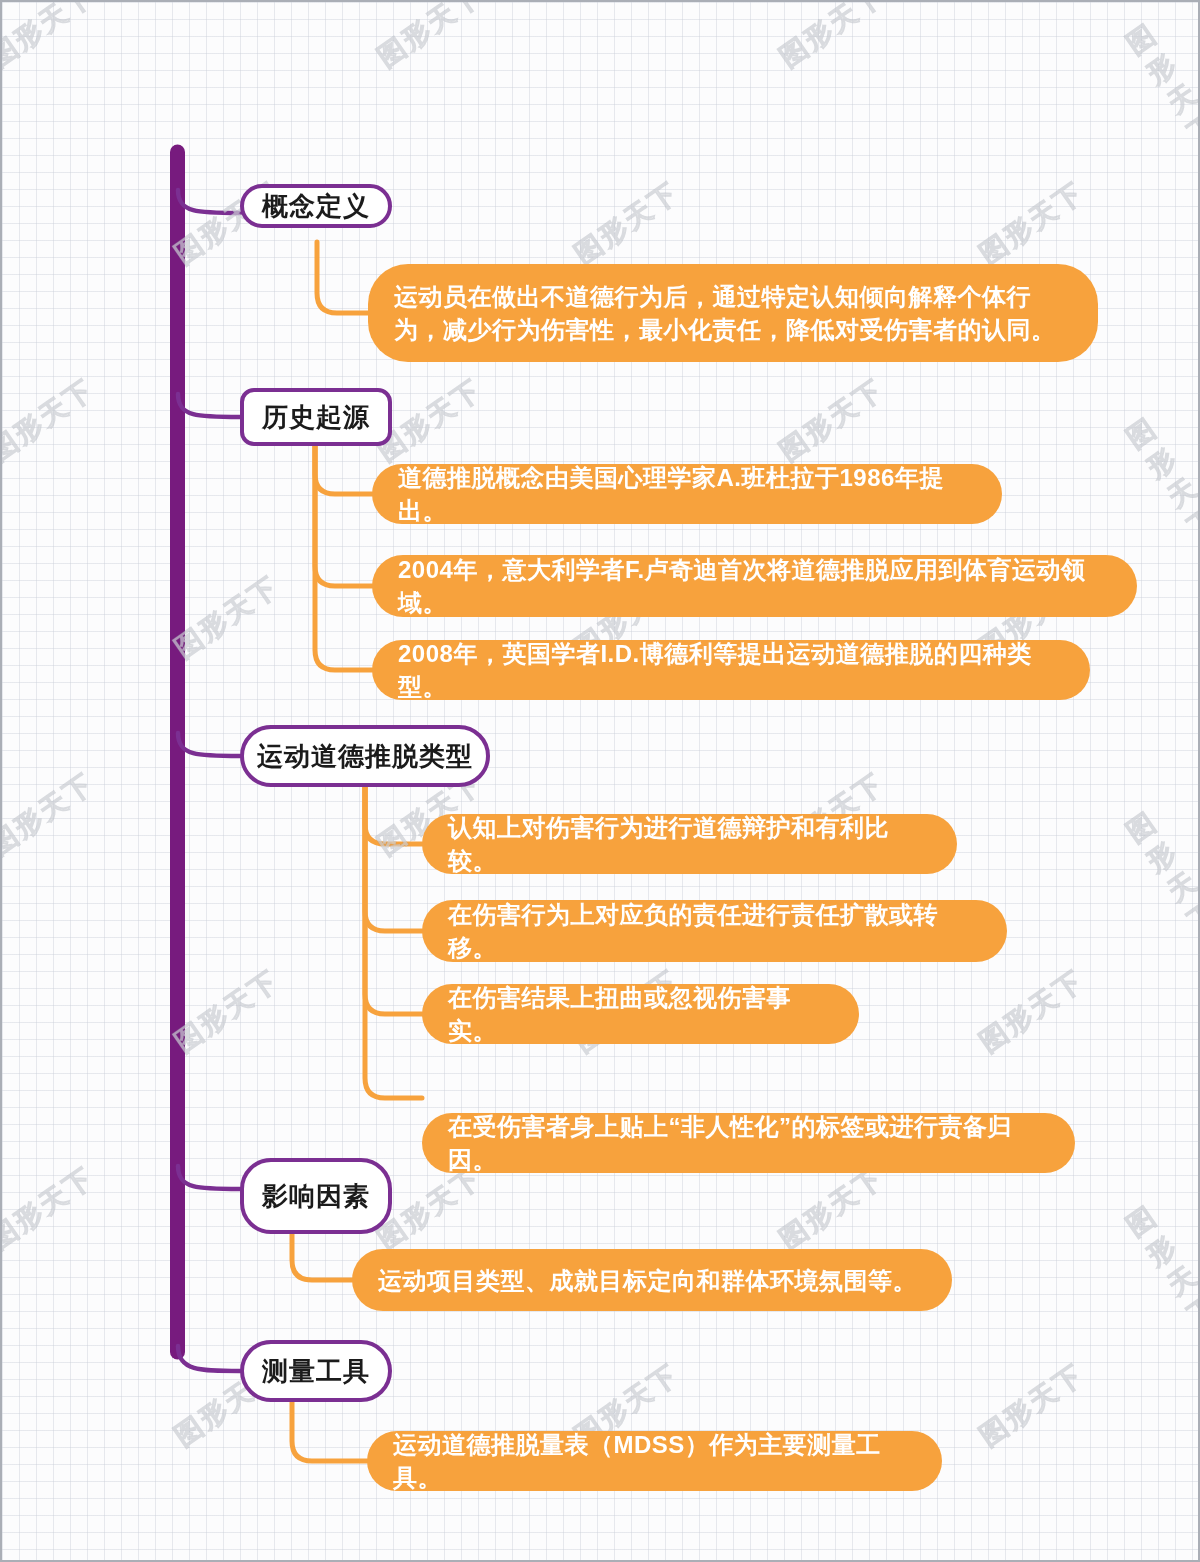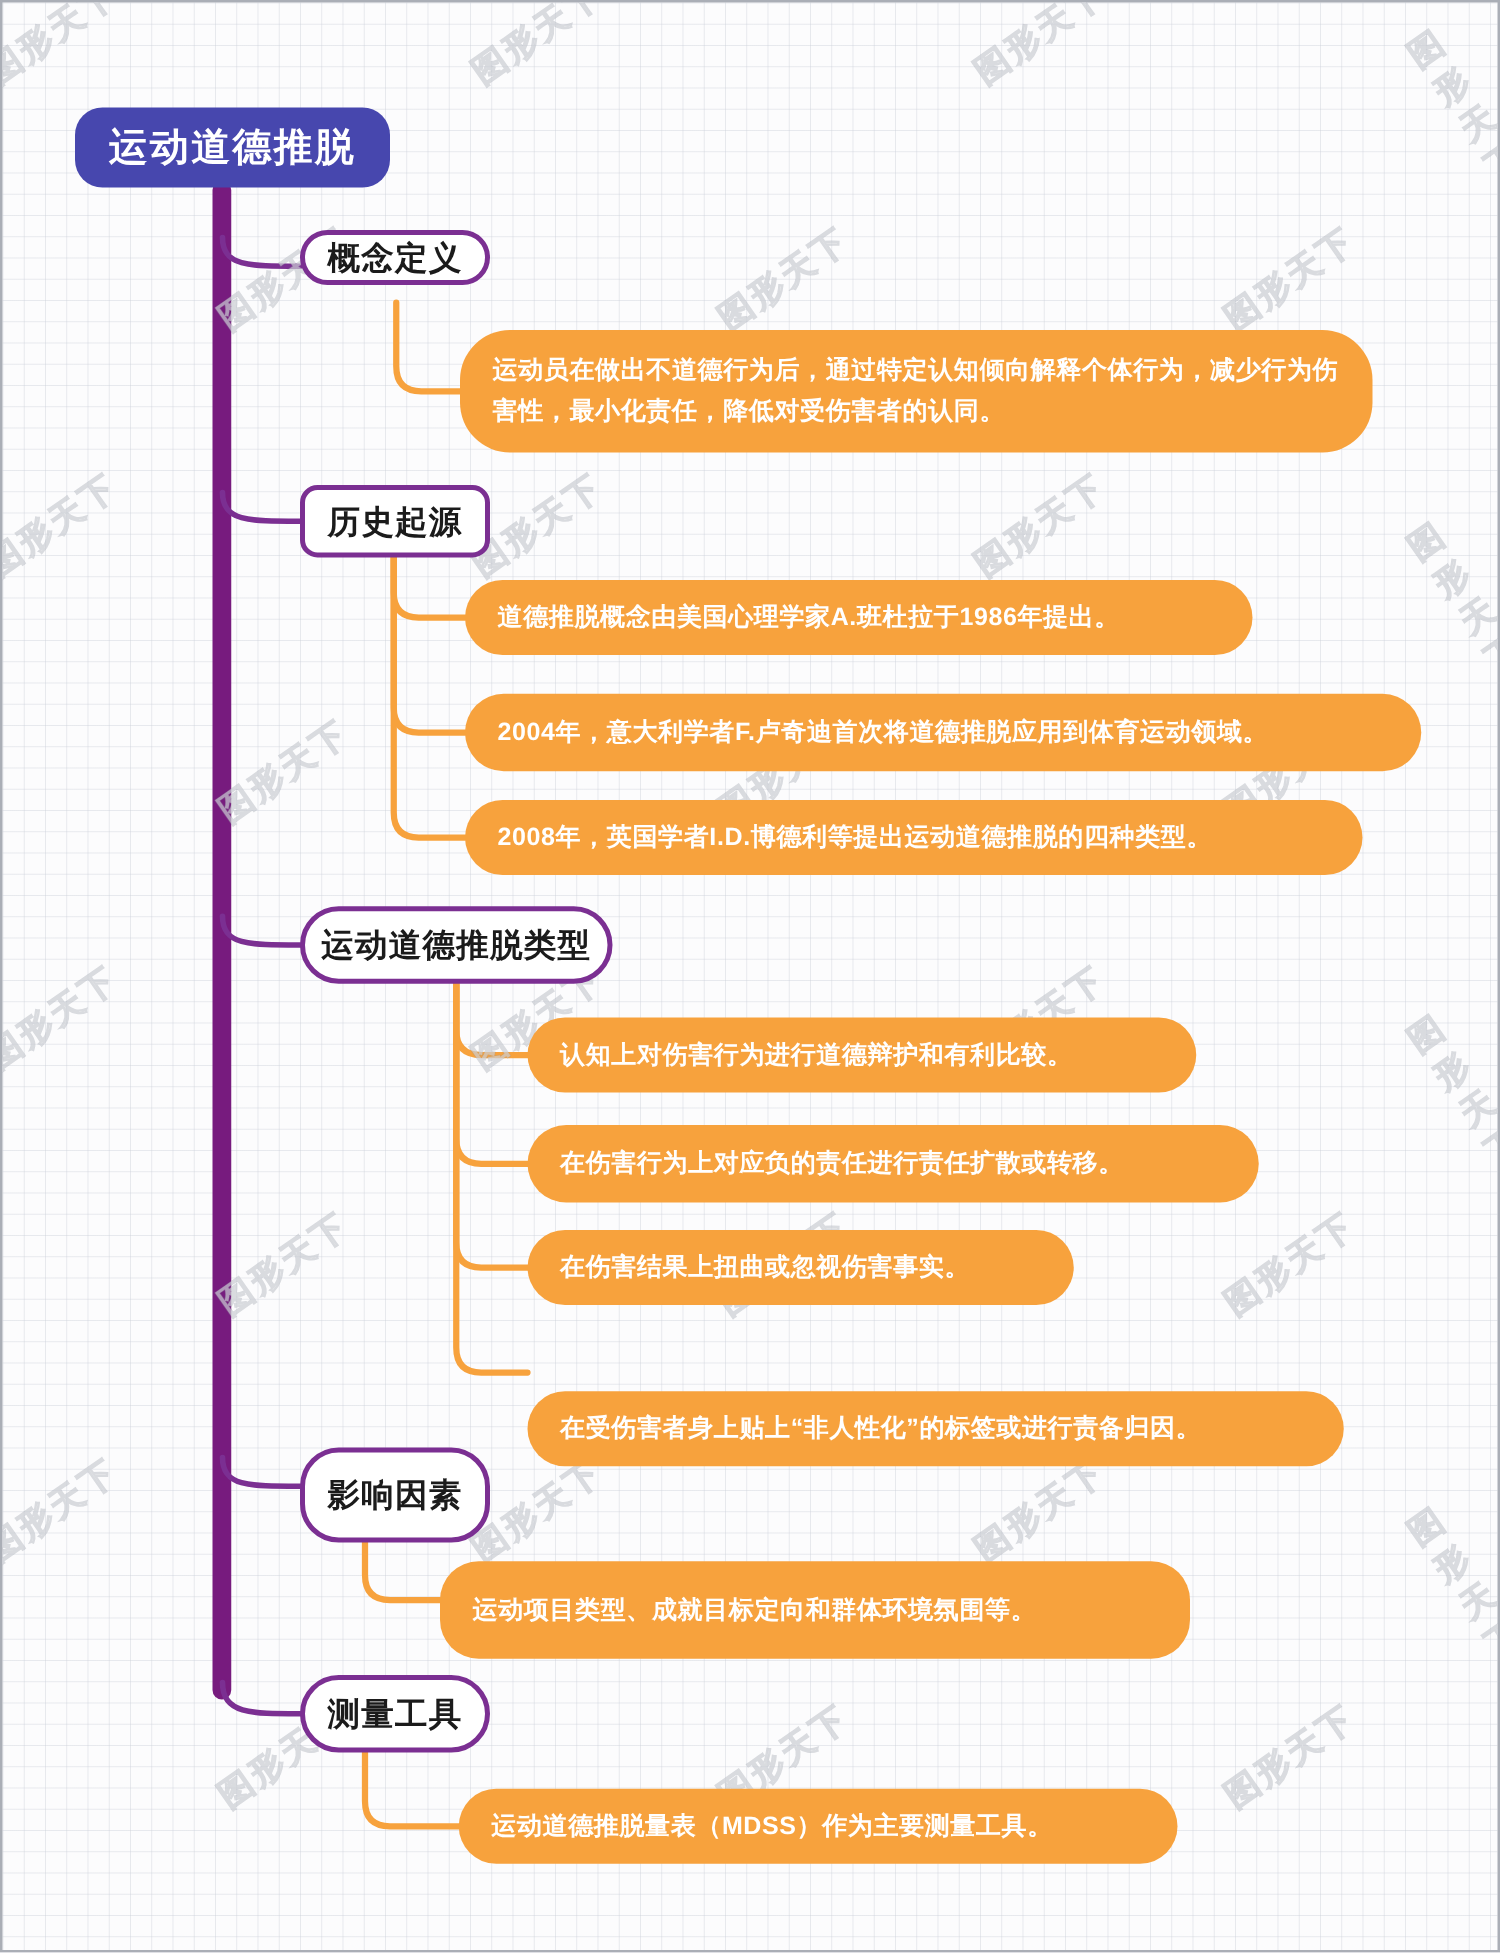--- a/index.html
+++ b/index.html
@@ -19,21 +19,21 @@
     background:var(--root-bg,#4747AE);color:#fff;font-weight:bold;font-size:31px;
     border-radius:22px;letter-spacing:2px;z-index:3;
   }
   .branch-node{
     position:absolute;display:flex;align-items:center;justify-content:center;
     background:#fff;border:4px solid var(--branch-border,#7B2F92);
     color:#1b1b1b;font-weight:600;font-size:26px;letter-spacing:1px;z-index:3;
   }
   .child-node{
     position:absolute;display:flex;align-items:center;
-    background:var(--orange,#F7A23D);color:#fff;font-weight:bold;font-size:20px;
+    background:var(--orange,#F7A23D);color:#fff;font-weight:bold;font-size:24px;
     padding:0 26px;line-height:33px;z-index:2;letter-spacing:0.5px;
   }
   .wm{
     position:absolute;transform:rotate(-35deg);font-size:27px;font-weight:bold;
     color:rgba(255,255,255,.55);-webkit-text-stroke:1px rgba(150,155,165,.35);
     letter-spacing:3px;z-index:1;pointer-events:none;user-select:none;
   }
 </style>
 </head>
 <body>
@@ -59,36 +59,35 @@
       <path d="M313,444 L313,648 Q313,668 333,668 L370,668"></path>
       <path d="M363,785 L363,822 Q363,842 383,842 L420,842"></path>
       <path d="M363,785 L363,909 Q363,929 383,929 L420,929"></path>
       <path d="M363,785 L363,992 Q363,1012 383,1012 L420,1012"></path>
       <path d="M363,785 L363,1076 Q363,1096 383,1096 L420,1096"></path>
       <path d="M290,1218 L290,1258 Q290,1278 310,1278 L350,1278"></path>
       <path d="M290,1400 L290,1439 Q290,1459 310,1459 L365,1459"></path>
     </g>
   </svg>
 
-  <div class="root-node" id="root-node" style="left:58px;top:84px;width:252px;height:64px;">运动道德推脱</div>
 
   <div id="nodes">
       <div class="branch-node" style="left: 238px; top: 182px; width: 152px; height: 44px; border-radius: 29px;">概念定义</div>
       <div class="child-node" style="left: 366px; top: 262px; width: 730px; height: 98px; border-radius: 40px;">运动员在做出不道德行为后，通过特定认知倾向解释个体行为，减少行为伤害性，最小化责任，降低对受伤害者的认同。</div>
       <div class="branch-node" style="left: 238px; top: 386px; width: 152px; height: 58px; border-radius: 14px;">历史起源</div>
       <div class="child-node" style="left: 370px; top: 462px; width: 630px; height: 60px; border-radius: 30px;">道德推脱概念由美国心理学家A.班杜拉于1986年提出。</div>
       <div class="child-node" style="left: 370px; top: 553px; width: 765px; height: 62px; border-radius: 31px;">2004年，意大利学者F.卢奇迪首次将道德推脱应用到体育运动领域。</div>
       <div class="child-node" style="left: 370px; top: 638px; width: 718px; height: 60px; border-radius: 30px;">2008年，英国学者I.D.博德利等提出运动道德推脱的四种类型。</div>
       <div class="branch-node" style="left: 238px; top: 723px; width: 250px; height: 62px; border-radius: 31px;">运动道德推脱类型</div>
       <div class="child-node" style="left: 420px; top: 812px; width: 535px; height: 60px; border-radius: 30px;">认知上对伤害行为进行道德辩护和有利比较。</div>
       <div class="child-node" style="left: 420px; top: 898px; width: 585px; height: 62px; border-radius: 31px;">在伤害行为上对应负的责任进行责任扩散或转移。</div>
       <div class="child-node" style="left: 420px; top: 982px; width: 437px; height: 60px; border-radius: 30px;">在伤害结果上扭曲或忽视伤害事实。</div>
       <div class="child-node" style="left: 420px; top: 1111px; width: 653px; height: 60px; border-radius: 30px;">在受伤害者身上贴上“非人性化”的标签或进行责备归因。</div>
       <div class="branch-node" style="left: 238px; top: 1156px; width: 152px; height: 76px; border-radius: 31px;">影响因素</div>
-      <div class="child-node" style="left: 350px; top: 1247px; width: 600px; height: 78px; border-radius: 31px;">运动项目类型、成就目标定向和群体环境氛围等。</div>
+      <div class="child-node" style="left: 350px; top: 1247px; width: 600px; height: 62px; border-radius: 31px;">运动项目类型、成就目标定向和群体环境氛围等。</div>
       <div class="branch-node" style="left: 238px; top: 1338px; width: 152px; height: 62px; border-radius: 31px;">测量工具</div>
       <div class="child-node" style="left: 365px; top: 1429px; width: 575px; height: 60px; border-radius: 30px;">运动道德推脱量表（MDSS）作为主要测量工具。</div>
     </div>
   <div id="watermarks">
       <span class="wm" style="left: -20px; top: 6px;">图形天下</span>
       <span class="wm" style="left: 368px; top: 6px;">图形天下</span>
       <span class="wm" style="left: 770px; top: 6px;">图形天下</span>
       <span class="wm" style="left: 1155px; top: 6px;">图形天下</span>
       <span class="wm" style="left: 165px; top: 203px;">图形天下</span>
       <span class="wm" style="left: 565px; top: 203px;">图形天下</span>

